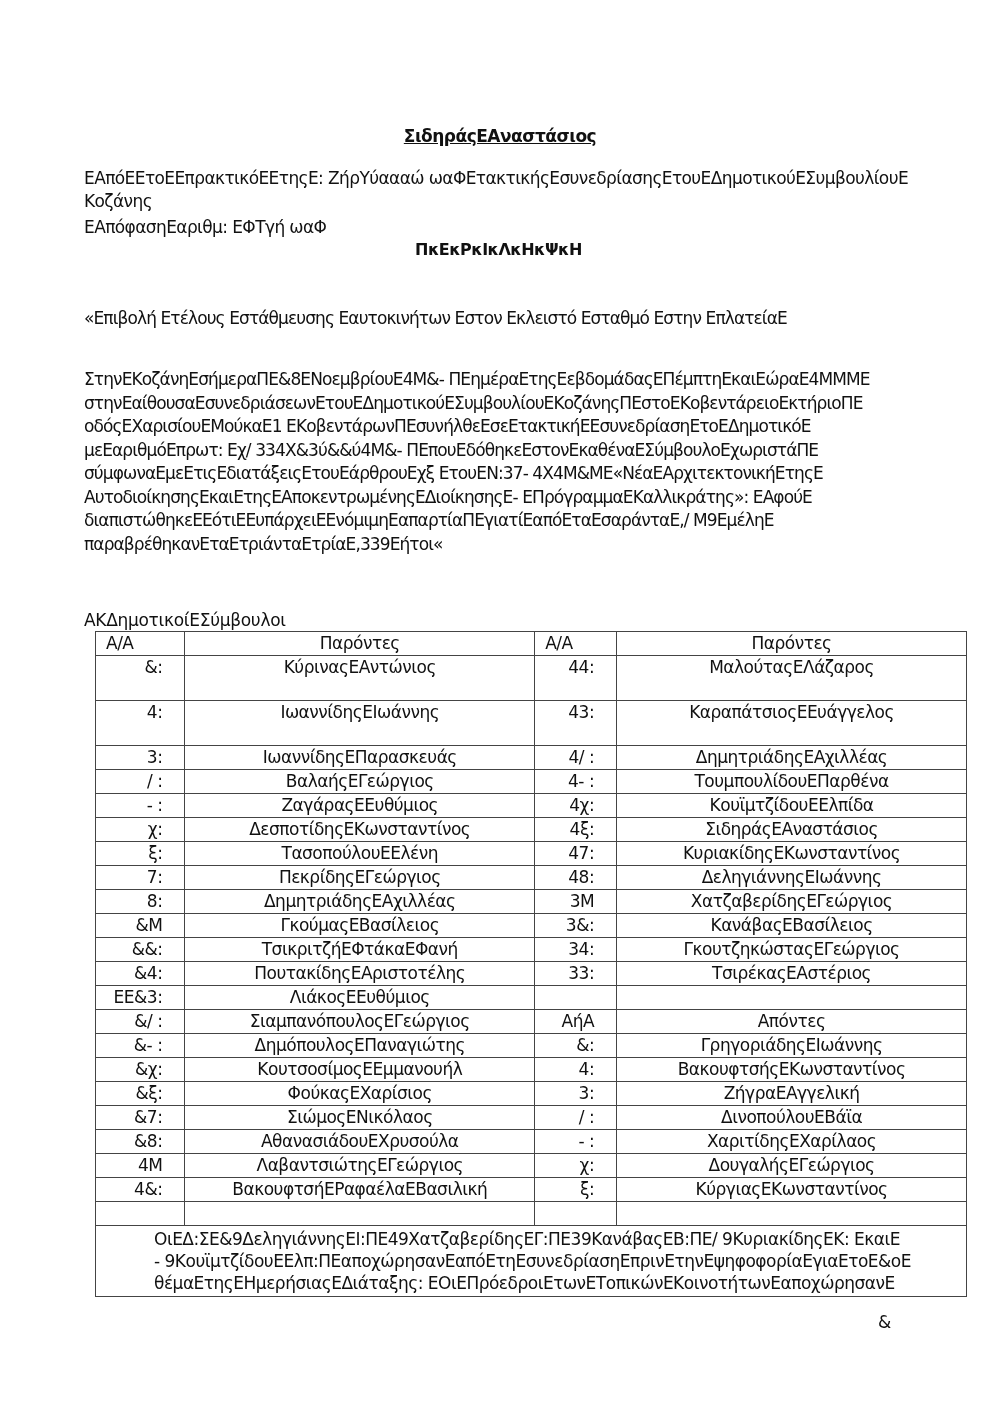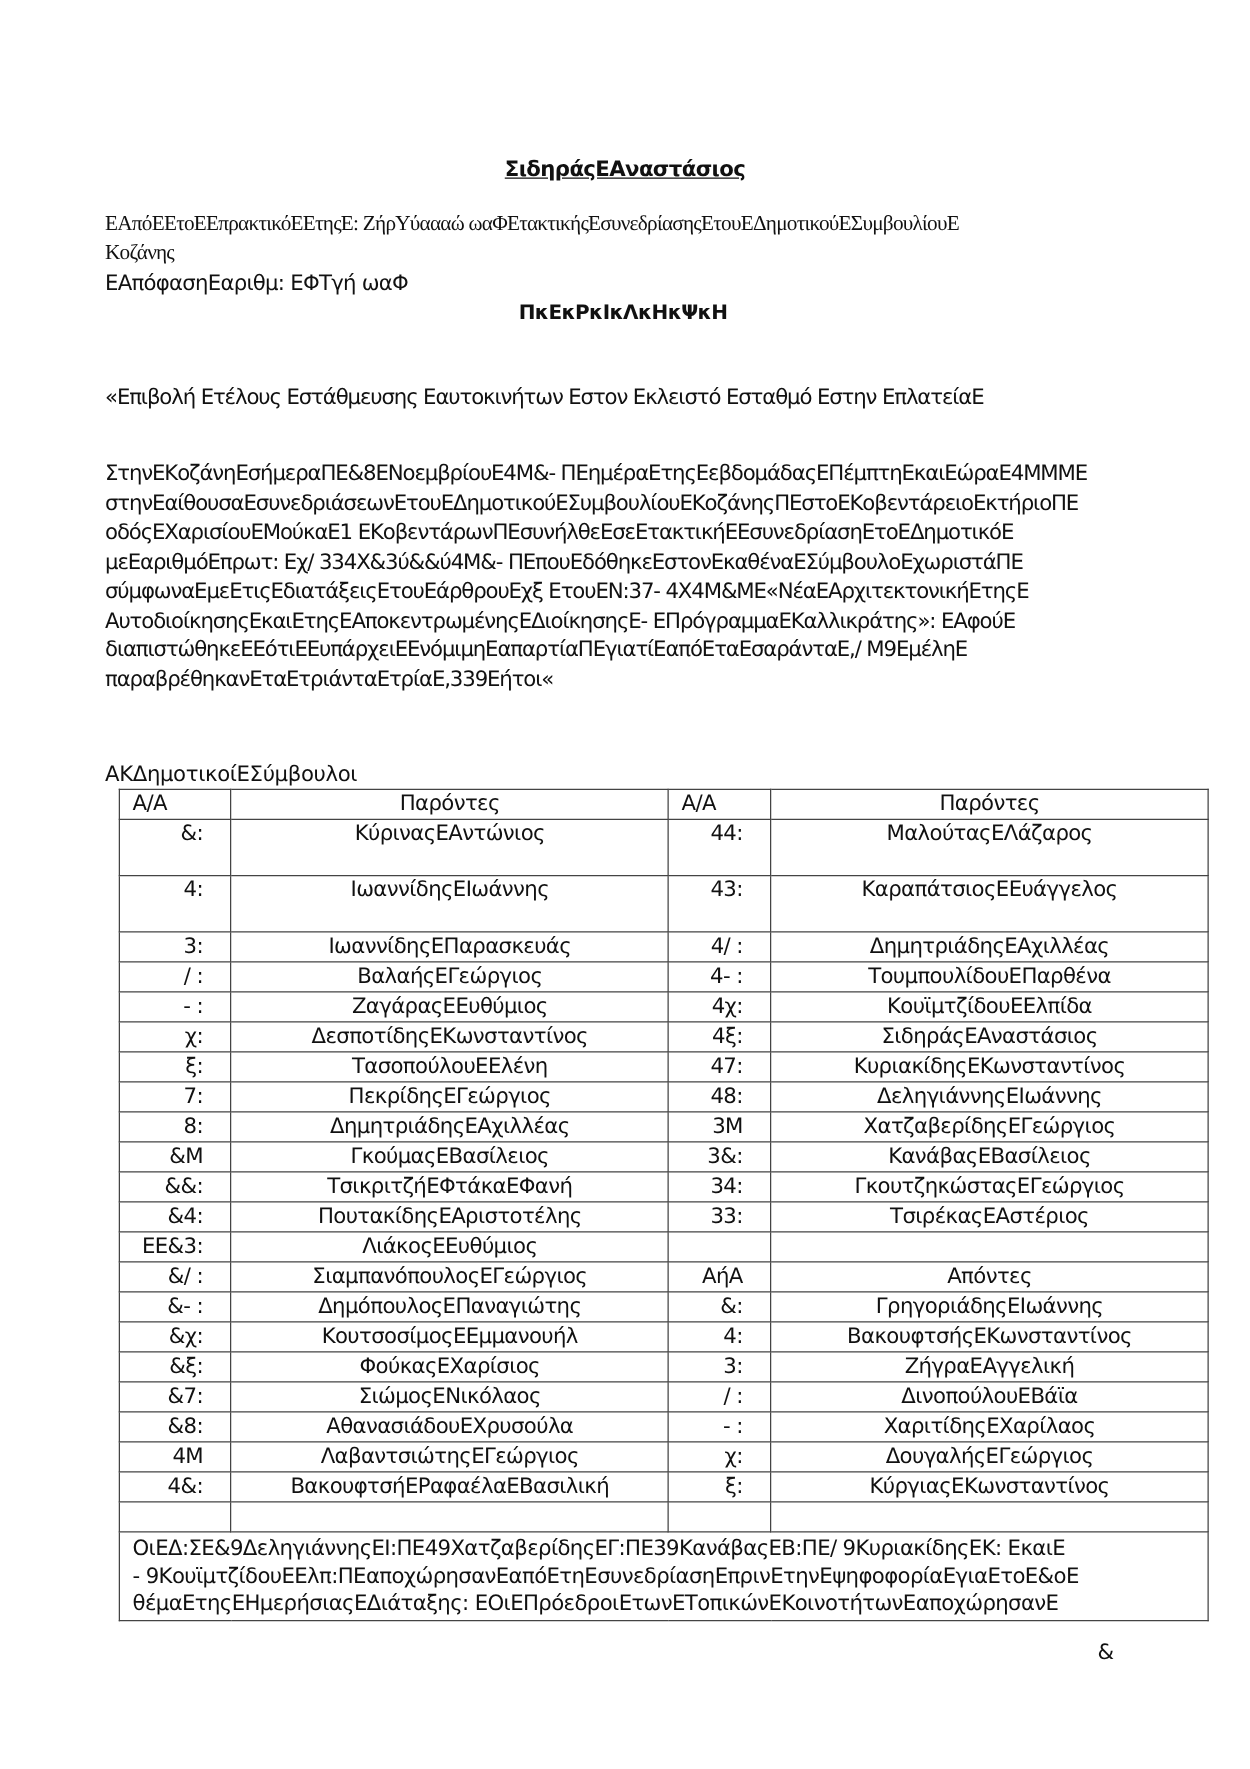--- a/index.html
+++ b/index.html
@@ -1,37 +1,37 @@
 <!DOCTYPE html>
 <html><head>
 <meta charset="utf-8">
 <style>
   html, body { margin:0; padding:0; background:#fff; }
   body { width:1000px; height:1415px; position:relative; font-family:"DejaVu Sans", sans-serif; color:#111; overflow:hidden; }
   .abs { position:absolute; }
   .title { left:0; width:1000px; top:126px; text-align:center; font-size:17px; }
   .title span { text-decoration:underline; font-weight:bold; letter-spacing:-0.5px; }
   .line { font-size:17px; line-height:23px; letter-spacing:-0.6px; white-space:nowrap; }
-  .p1 { left:84px; top:167px;font-family:Liberation Serif, serif; }
+  .p1 { left:84px; top:167px; }
   .p2 { left:84px; top:216px; }
   .subtitle { left:415px; top:240px; font-size:16px; font-weight:bold; letter-spacing:-0.5px; }
   .para { left:84px; width:822px; font-size:17px; line-height:23.5px; letter-spacing:-0.9px; text-align:justify; }
   .para div { white-space:nowrap; overflow:hidden; }
   .quote { top:307px; }
   .body { top:368px; }
   .members-label { left:84px; top:610px; font-size:17px; letter-spacing:-0.3px; }
   table { position:absolute; left:95px; top:631px; border-collapse:collapse; width:872px; font-size:17px; letter-spacing:-0.5px; }
   td { border:1px solid #444; padding:0 10px 0 10px; height:23px; line-height:22px; vertical-align:top; }
   td.num { text-align:right; padding-right:22px; width:42px; }
   td.name { width:299px;text-align:center; }
   td.num2 { text-align:right; padding-right:22px; width:42px; }
   tr.tall td { height:44px; }
   tr.hdr td.num, tr.hdr td.num2 { text-align:left; padding-left:10px; }
   td.note { line-height:22px; padding:2px 10px; text-align:justify; }
-  td.note div { white-space:nowrap; overflow:hidden; }
+  td.note div { white-space:nowrap; overflow:hidden;margin-left:48px; }
   .pagenum { left:878px; top:1312px; font-size:17px; }
 </style>
 </head>
 <body>
 
 <div class="abs title"><span>ΣιδηράςΕΑναστάσιος</span></div>
 
 <div class="abs line p1">
   <div>ΕΑπόΕΕτοΕΕπρακτικόΕΕτηςΕ: ΖήρΥύαααώ ωαΦΕτακτικήςΕσυνεδρίασηςΕτουΕΔημοτικούΕΣυμβουλίουΕ</div>
   <div>Κοζάνης</div>

